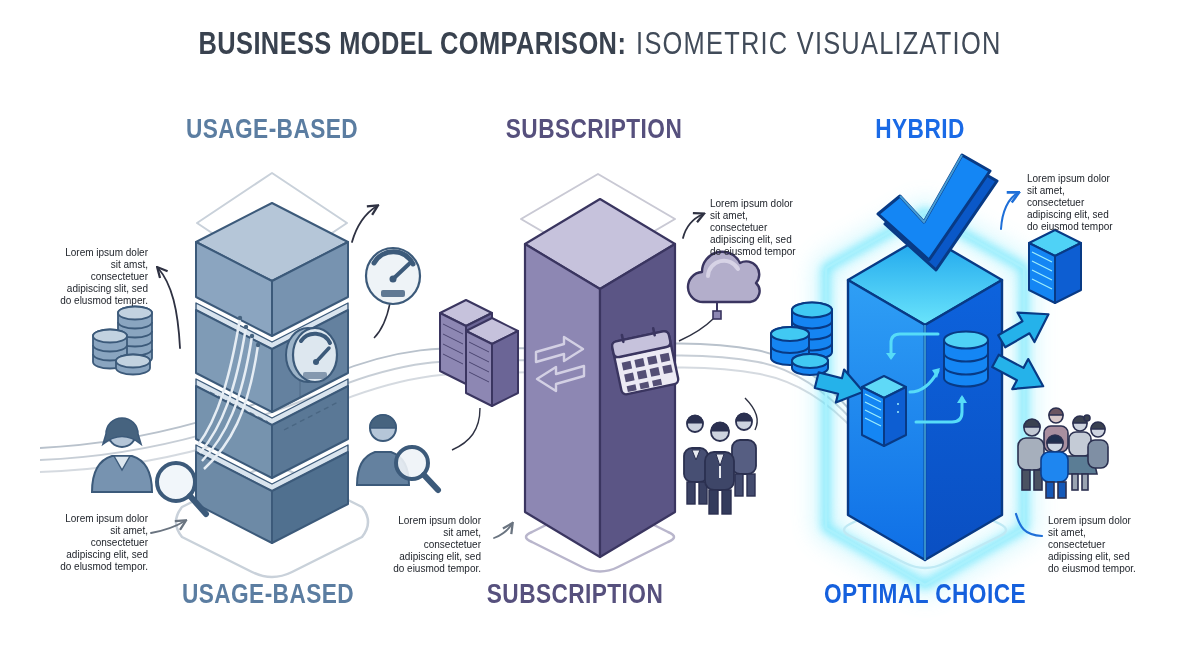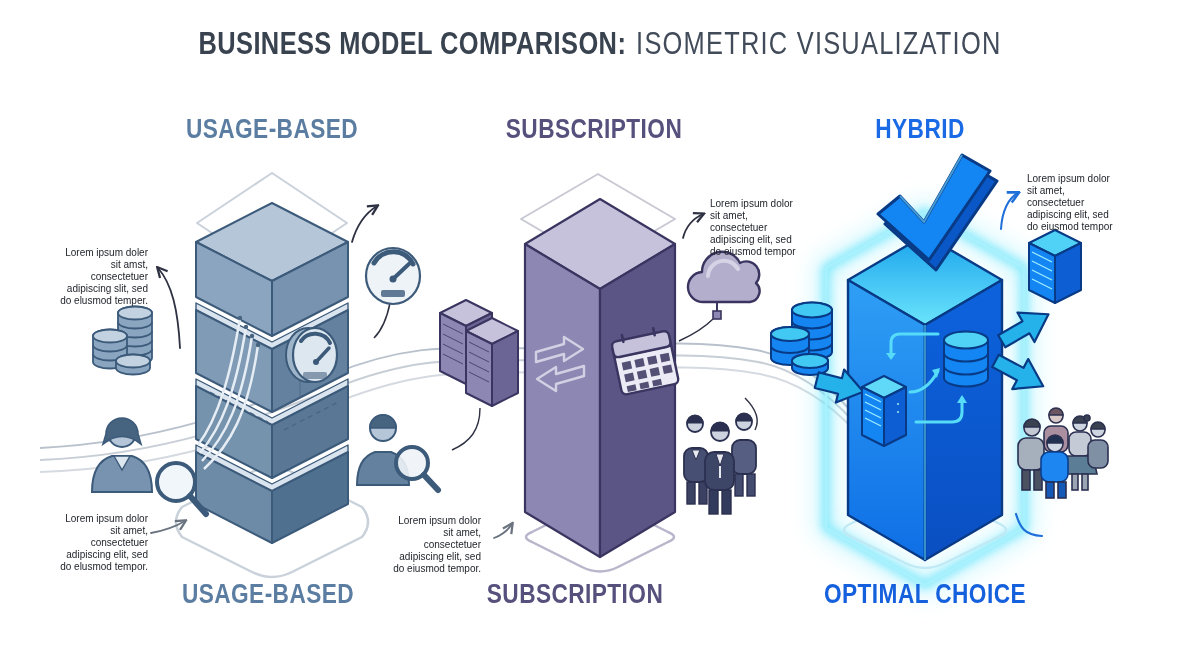--- a/index.html
+++ b/index.html
@@ -352,13 +352,14 @@
 
   <div class="col-footer c-usage" style="left:138px;">USAGE-BASED</div>
   <div class="col-footer c-sub" style="left:445px;">SUBSCRIPTION</div>
   <div class="col-footer c-optimal" style="left:795px;">OPTIMAL CHOICE</div>
 
   <div class="callout ra" style="left:48px;top:247px;margin-left:8px;">Lorem ipsum doler sit amst, consectetuer adipiscing slit, sed do elusmod temper.</div>
   <div class="callout la" style="left:710px;top:198px;">Lorem ipsum dolor sit amet, consectetuer adipiscing elit, sed do eiusmod tempor</div>
   <div class="callout la" style="left:1027px;top:173px;">Lorem ipsum dolor sit amet, consectetuer adipiscing elit, sed do eiusmod tempor</div>
   <div class="callout ra" style="left:56px;top:513px;">Lorem ipsum dolor sit amet, consectetuer adipiscing elit, sed do elusmod tempor.</div>
   <div class="callout ra" style="left:389px;top:515px;">Lorem ipsum dolor sit amet, consectetuer adipiscing elit, sed do eiusmod tempor.</div>
+  <div class="callout la" style="left:1048px;top:515px;">Lorem ipsum dolor sit amet, consectetuer adipissing elit, sed do eiusmod tempor.</div>
 </div>
 
 </body></html>

